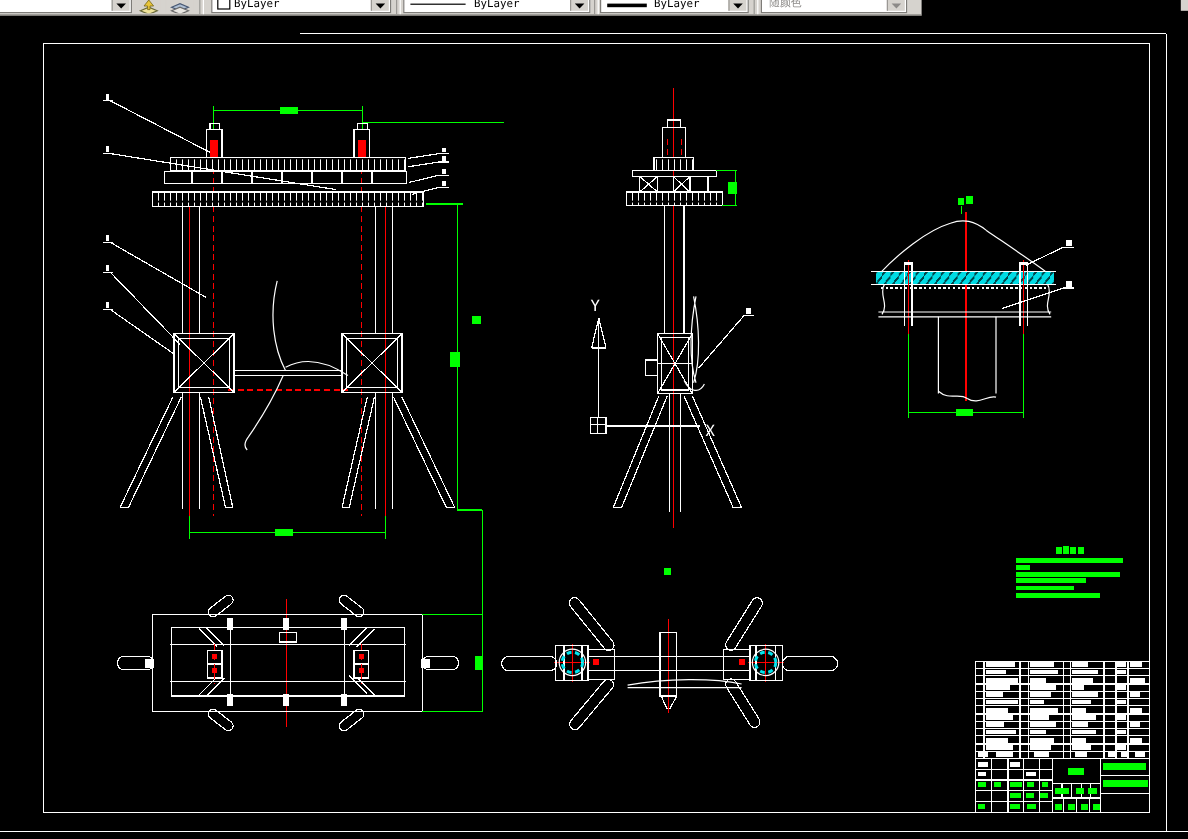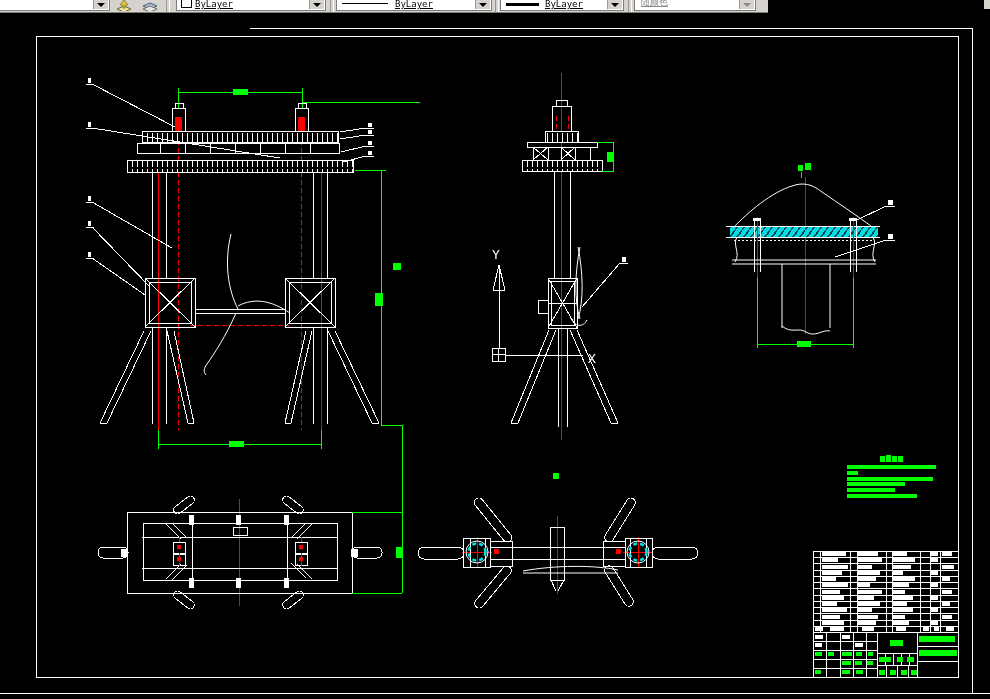--- a/index.html
+++ b/index.html
@@ -8,21 +8,21 @@
   }
   html,body{margin:0;padding:0;background:#000;}
   .stage{position:relative;width:990px;height:699px;overflow:hidden;background:var(--canvas-bg);
          font-family:"Liberation Sans",sans-serif;}
   svg{position:absolute;left:0;top:0;}
 
   
   .toolbar{position:absolute;left:0;top:0;width:768px;height:12px;background:var(--toolbar-bg);
            border-bottom:1px solid #7e7c78;overflow:hidden;z-index:5;}
   .combo{position:absolute;top:-8px;height:19px;background:#fff;border:1px solid #7e7c78;box-sizing:border-box;}
-  .combo .cval{position:absolute;left:18px;bottom:1px;font:9px "DejaVu Sans Mono",monospace;color:#000;white-space:nowrap;text-decoration:underline;}
+  .combo .cval{position:absolute;left:18px;bottom:1px;font:9px "DejaVu Sans Mono",monospace;color:#000;white-space:nowrap;}
   .combo.noicon .cval{left:6px;}
   .dd{position:absolute;right:1px;bottom:1px;top:1px;width:14px;background:var(--toolbar-bg);
       border-left:1px solid #9a9894;}
   .dd:after{content:"";position:absolute;left:3px;bottom:2px;border-left:4px solid transparent;
       border-right:4px solid transparent;border-top:4px solid #000;}
   .combo.disabled .dd:after{border-top-color:#8c8a88;}
   .combo.disabled .cval{color:var(--disabled-text);font:9px "DejaVu Sans",sans-serif;}
   .swatch{position:absolute;left:4px;bottom:2px;width:9px;height:8px;background:#fff;border:1px solid #000;}
   .ltglyph{position:absolute;left:5px;bottom:6px;width:46px;border-top:1px solid #000;}
   .lwglyph{position:absolute;left:5px;bottom:4px;width:33px;height:3px;background:#000;}

